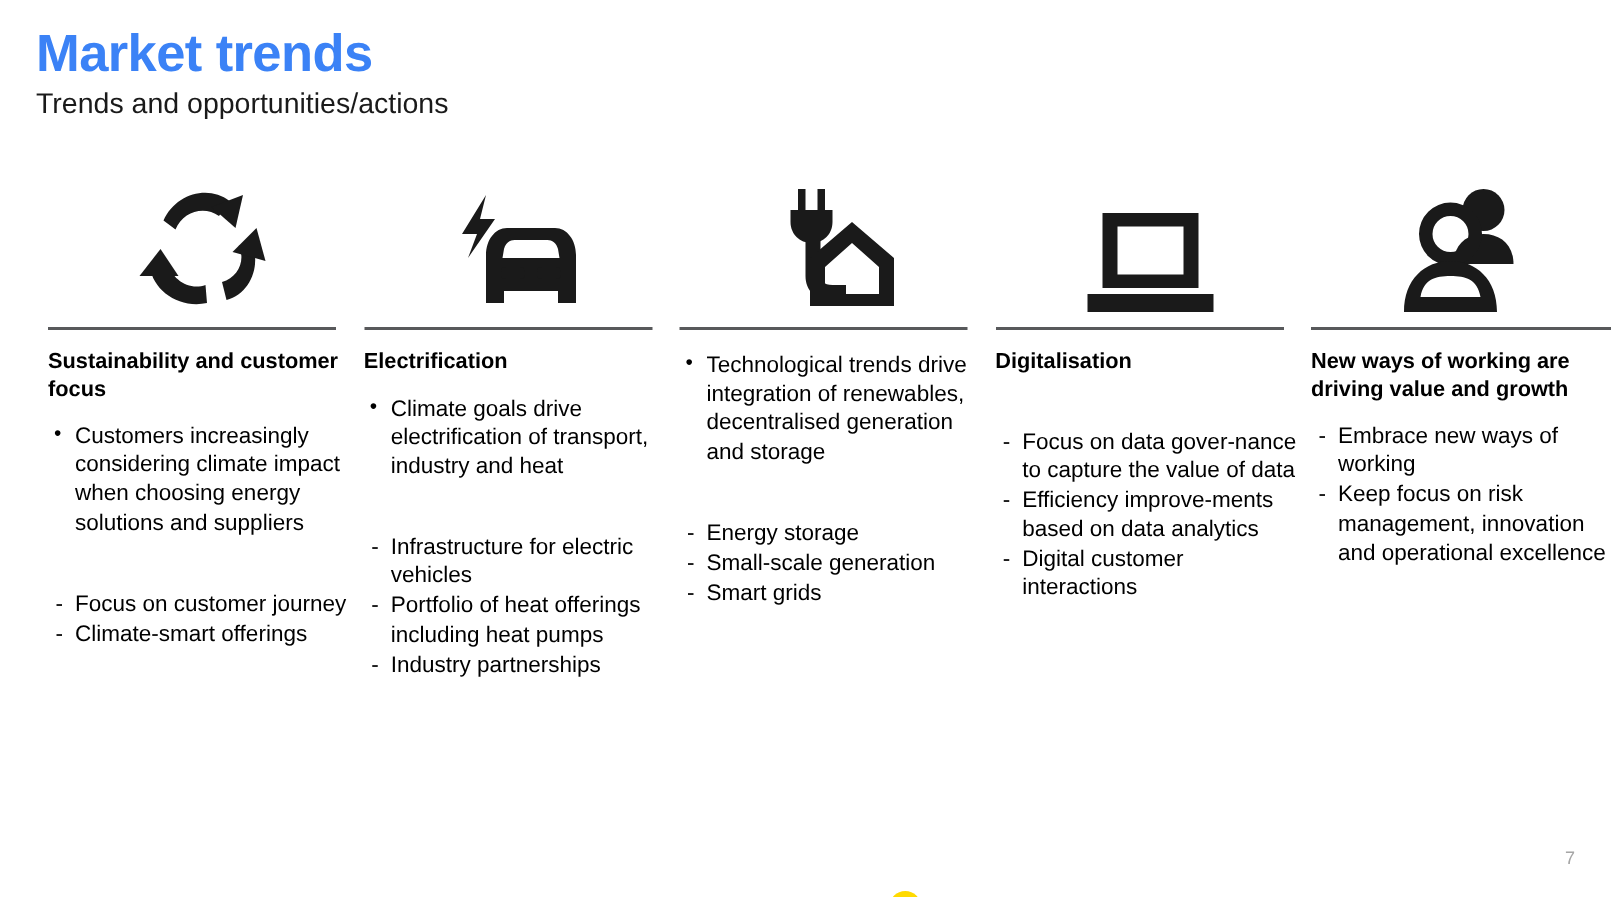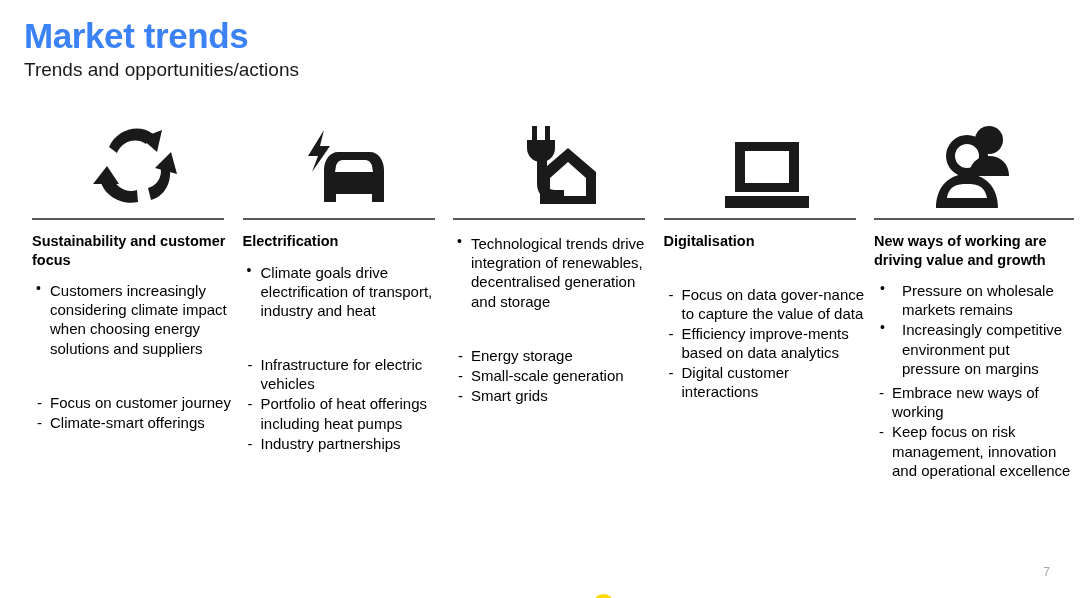--- a/index.html
+++ b/index.html
@@ -296,24 +296,20 @@
           <path d="M45 38 m-21,0 a21,21 0 1,0 42,0 a21,21 0 1,0 -42,0
                    M45 38 m-12,0 a12,12 0 1,0 24,0 a12,12 0 1,0 -24,0" fill-rule="evenodd"></path>
 
           <path d="M14 90 C14 68, 28 56, 45 56 C62 56, 76 68, 76 90 Z
                    M25 80 C27 68, 35 66, 45 66 C55 66, 63 68, 65 80 Z" fill-rule="evenodd"></path>
         </g>
       </svg>
     </div>
     <div class="col-rule" style="border-top-color: rgb(88, 89, 91);"></div>
     <h2 class="col-heading">New ways of working are driving value and growth</h2>
-    <ul class="blist grp-dot wide">
-      <li>Pressure on wholesale markets remains</li>
-      <li>Increasingly competitive environment put pressure on margins</li>
-    </ul>
     <div class="spacer-gap none"></div>
     <ul class="blist grp-dash">
       <li>Embrace new ways of working</li>
       <li>Keep focus on risk management, innovation and operational excellence</li>
     </ul>
   </div>
 
 </div>
 
 <div class="logo-wrap">

